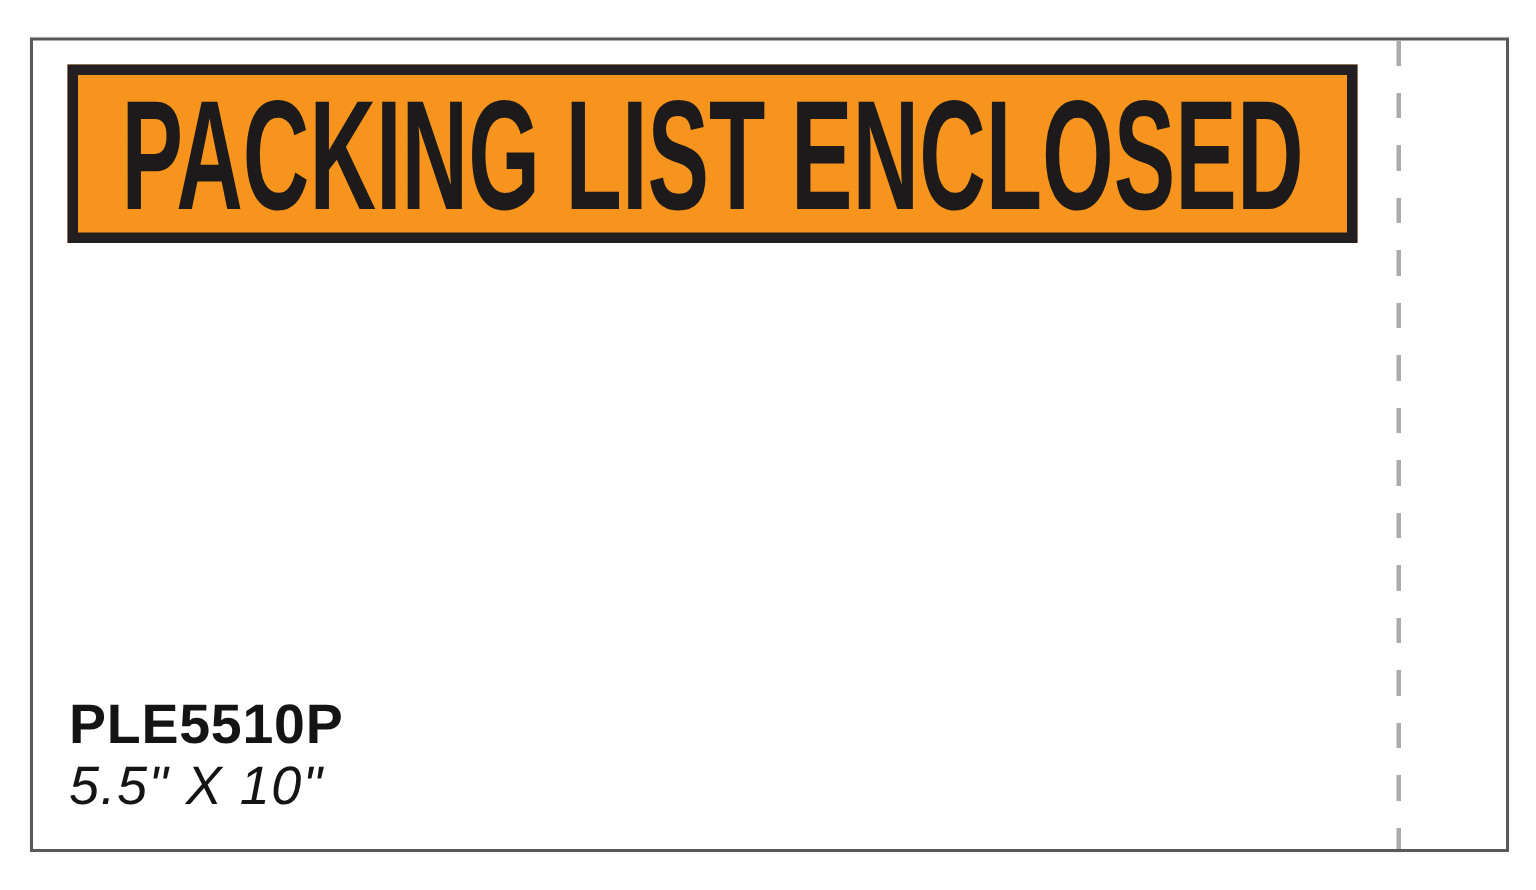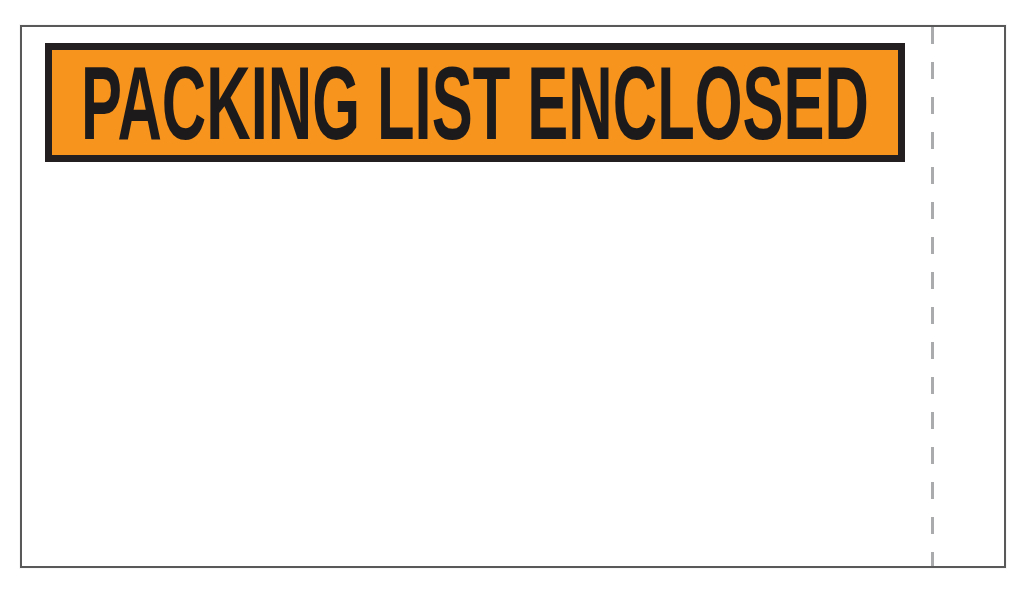--- a/index.html
+++ b/index.html
@@ -103,15 +103,19 @@
   <div class="envelope">
 
     <div class="banner">
       <svg width="846" height="105" viewBox="0 0 846 105">
         <text x="423" y="89" text-anchor="middle" font-size="104" textLength="788" lengthAdjust="spacingAndGlyphs">PACKING LIST ENCLOSED</text>
       </svg>
     </div>
 
     <div class="tear-line"></div>
 
+    <div class="labels">
+      <div class="sku">PLE5510P</div>
+      <div class="size">5.5" X 10"</div>
+    </div>
 
   </div>
 </div>
 
 </body></html>

